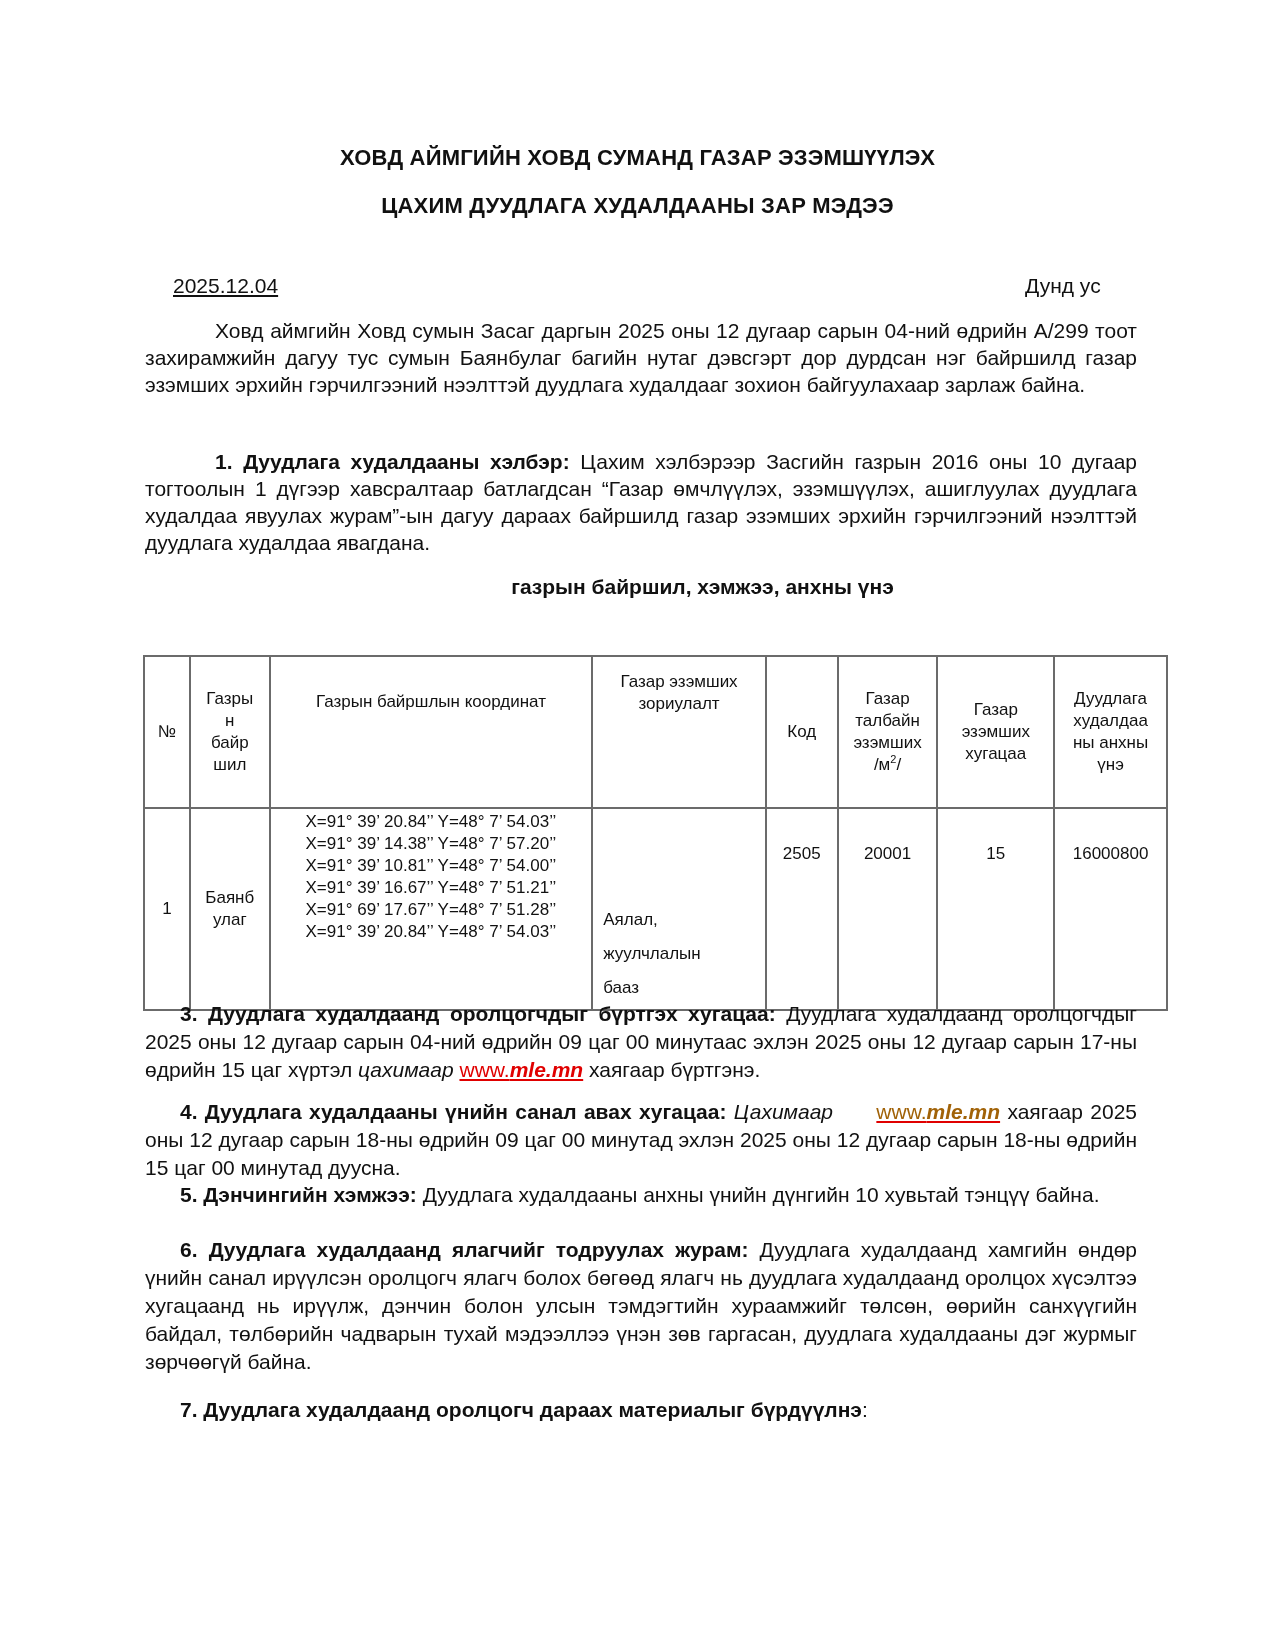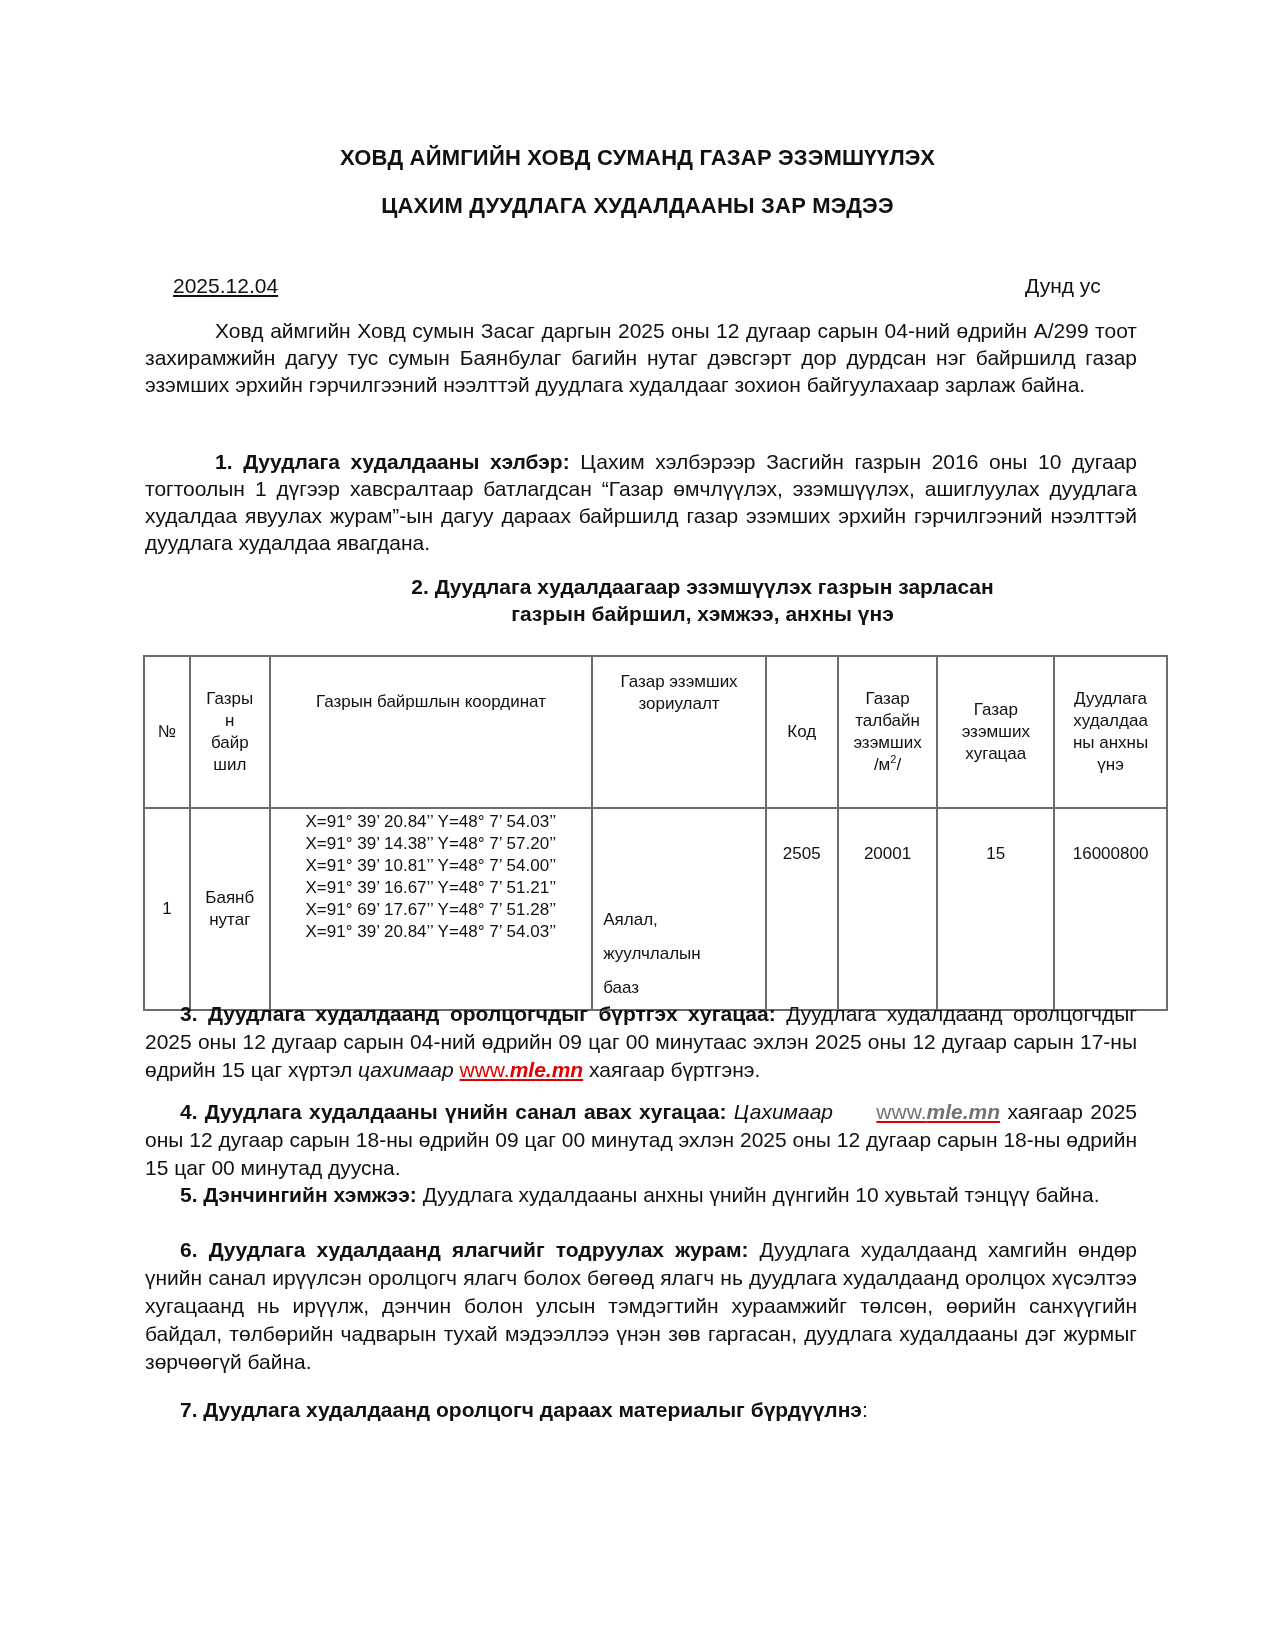--- a/index.html
+++ b/index.html
@@ -51,21 +51,20 @@
   <div class="dateline">2025.12.04</div>
   <div class="place">Дунд ус</div>
 
   <div class="para p-intro">Ховд аймгийн Ховд сумын Засаг даргын 2025 оны 12 дугаар сарын 04-ний өдрийн А/299 тоот захирамжийн дагуу тус сумын Баянбулаг багийн нутаг дэвсгэрт дор дурдсан нэг байршилд газар эзэмших эрхийн гэрчилгээний нээлттэй дуудлага худалдааг зохион байгуулахаар зарлаж байна.</div>
 
   <div class="para p-1">
     <b>1. Дуудлага худалдааны хэлбэр:</b><span> Цахим хэлбэрээр Засгийн газрын 2016 оны 10 дугаар тогтоолын 1 дүгээр хавсралтаар батлагдсан “Газар өмчлүүлэх, эзэмшүүлэх, ашиглуулах дуудлага худалдаа явуулах журам”-ын дагуу дараах байршилд газар эзэмших эрхийн гэрчилгээний нээлттэй дуудлага худалдаа явагдана.</span>
   </div>
 
   <div class="sec2">
-    <div>2. Дуудлага худалдаагаар эзэмшүүлэх газрын зарласан</div>
     <div>газрын байршил, хэмжээ, анхны үнэ</div>
   </div>
 
   <table class="land">
     <colgroup>
       <col style="width:46px">
         <col style="width:80px">
         <col style="width:323px">
         <col style="width:174px">
       <col style="width:72px">
@@ -107,21 +106,21 @@
           <div>ны анхны</div>
           <div>үнэ</div>
         </th>
       </tr>
     </thead>
     <tbody>
       <tr>
         <td>1</td>
         <td>
           <div>Баянб</div>
-          <div>нутаг</div>
+          <div>улаг</div>
         </td>
         <td class="coords">
           <div>X=91° 39’ 20.84’’ Y=48° 7’ 54.03’’</div>
           <div>X=91° 39’ 14.38’’ Y=48° 7’ 57.20’’</div>
           <div>X=91° 39’ 10.81’’ Y=48° 7’ 54.00’’</div>
           <div>X=91° 39’ 16.67’’ Y=48° 7’ 51.21’’</div>
           <div>X=91° 69’ 17.67’’ Y=48° 7’ 51.28’’</div>
           <div>X=91° 39’ 20.84’’ Y=48° 7’ 54.03’’</div>
         </td>
         <td class="purpose">
@@ -135,21 +134,21 @@
         <td class="topcell">16000800</td>
       </tr>
     </tbody>
   </table>
 
   <div class="para p-3">
     <b>3. Дуудлага худалдаанд оролцогчдыг бүртгэх хугацаа:</b><span> Дуудлага худалдаанд оролцогчдыг  2025 оны 12 дугаар сарын 04-ний өдрийн 09 цаг 00 минутаас  эхлэн 2025 оны 12 дугаар сарын 17-ны өдрийн 15 цаг хүртэл </span><i>цахимаар</i> <a class="link" style="color: rgb(224, 0, 0); text-decoration-color: rgb(224, 0, 0);"><span>www.</span><b>mle.mn</b></a><span> хаягаар бүртгэнэ.</span>
   </div>
 
   <div class="para p-4">
-    <b>4. Дуудлага худалдааны үнийн санал авах хугацаа:</b> <i>Цахимаар</i> <a class="link" style="color: #737373; text-decoration-color: rgb(224, 0, 0); margin-left: 36px;"><span>www.</span><b>mle.mn</b></a><span> хаягаар 2025 оны 12 дугаар сарын 18-ны өдрийн 09 цаг 00 минутад эхлэн 2025 оны 12 дугаар сарын 18-ны өдрийн 15 цаг 00 минутад дуусна.</span>
+    <b>4. Дуудлага худалдааны үнийн санал авах хугацаа:</b> <i>Цахимаар</i> <a class="link" style="color: #a16207; text-decoration-color: rgb(224, 0, 0); margin-left: 36px;"><span>www.</span><b>mle.mn</b></a><span> хаягаар 2025 оны 12 дугаар сарын 18-ны өдрийн 09 цаг 00 минутад эхлэн 2025 оны 12 дугаар сарын 18-ны өдрийн 15 цаг 00 минутад дуусна.</span>
   </div>
 
   <div class="para p-5">
     <b>5. Дэнчингийн хэмжээ:</b><span> Дуудлага худалдааны анхны үнийн дүнгийн 10 хувьтай тэнцүү байна.</span>
   </div>
 
   <div class="para p-6">
     <b>6. Дуудлага худалдаанд ялагчийг тодруулах журам:</b><span>  Дуудлага худалдаанд хамгийн өндөр үнийн санал ирүүлсэн оролцогч ялагч болох бөгөөд ялагч нь дуудлага худалдаанд оролцох хүсэлтээ хугацаанд нь ирүүлж, дэнчин болон улсын тэмдэгтийн хураамжийг төлсөн, өөрийн санхүүгийн байдал, төлбөрийн чадварын тухай мэдээллээ үнэн зөв гаргасан, дуудлага худалдааны дэг журмыг зөрчөөгүй байна.</span>
   </div>
 

